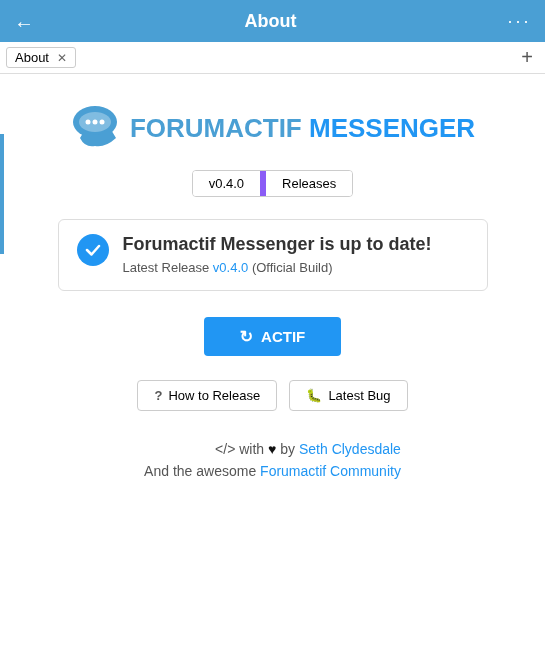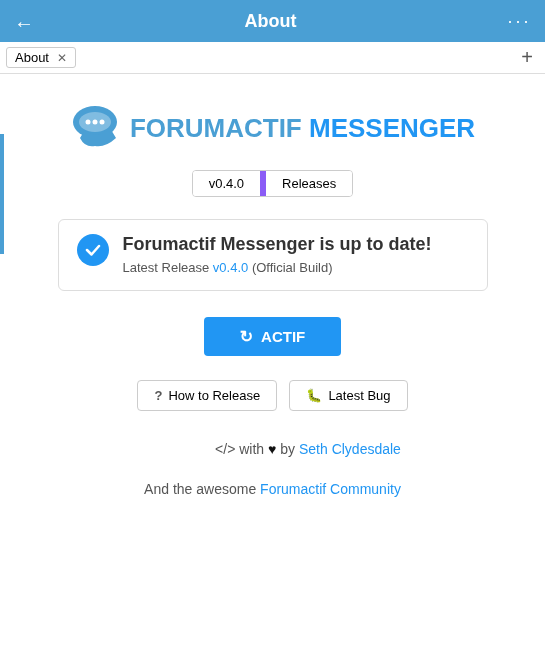--- a/index.html
+++ b/index.html
@@ -228,21 +228,21 @@
       color: #555;
     }
     .footer .heart {
       color: #111;
     }
     .footer a {
       color: #2196f3;
       text-decoration: none;
     }
     .footer-line2 {
-      margin-top: 24px;
+      margin-top: 6px;
       font-size: 14px;
       color: #555;
     }
   </style>
 </head>
 <body>
 
 <div class="title-bar">
   <span class="title-bar-back">←</span>
   <span class="title-bar-title">About</span>

